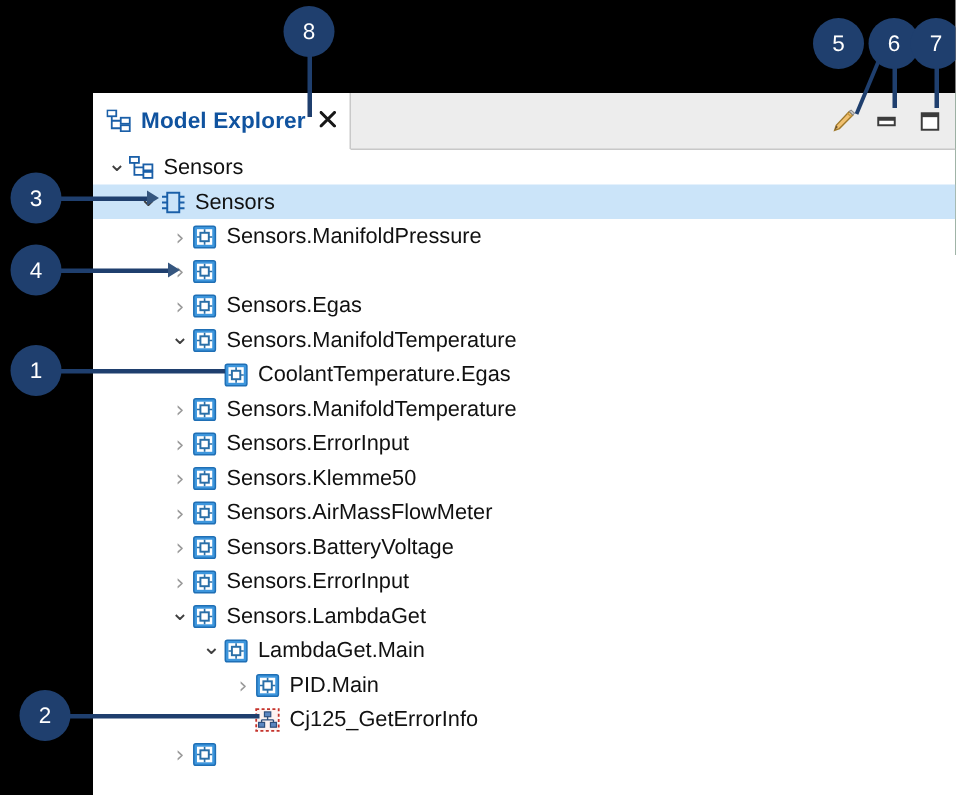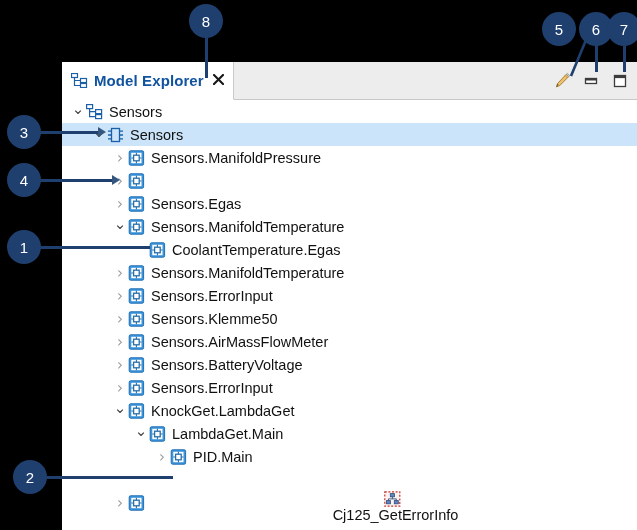--- a/index.html
+++ b/index.html
@@ -285,21 +285,21 @@
         <span class="rlabel">Sensors.ErrorInput</span>
       </div>
       <div class="row" style="padding-left: 50px;">
         <span class="twisty open" style="font-size: 15px; line-height: 4px; padding-bottom: 6px;">⌄</span>
         <span class="ricon"><svg viewBox="0 0 17 16" width="17" height="16">
             <rect x="1.2" y="0.8" width="14.4" height="14.4" rx="1.4" fill="#3d96dd" stroke="#1f6fb5" stroke-width="1"></rect>
             <rect x="3.3" y="2.8" width="10.2" height="10.4" fill="#ffffff"></rect>
             <rect x="5.6" y="5.2" width="5.6" height="5.6" fill="none" stroke="#2a6fa8" stroke-width="1.3"></rect>
             <path d="M3.3 8 L5.6 8 M11.2 8 L13.5 8 M8.4 2.8 L8.4 5.2 M8.4 10.8 L8.4 13.2" fill="none" stroke="#2a6fa8" stroke-width="1.1"></path>
           </svg></span>
-        <span class="rlabel">KnockGet.LambdaGet</span>
+        <span class="rlabel">Sensors.LambdaGet</span>
       </div>
       <div class="row" style="padding-left: 71px;">
         <span class="twisty open" style="font-size: 15px; line-height: 4px; padding-bottom: 6px;">⌄</span>
         <span class="ricon"><svg viewBox="0 0 17 16" width="17" height="16">
             <rect x="1.2" y="0.8" width="14.4" height="14.4" rx="1.4" fill="#3d96dd" stroke="#1f6fb5" stroke-width="1"></rect>
             <rect x="3.3" y="2.8" width="10.2" height="10.4" fill="#ffffff"></rect>
             <rect x="5.6" y="5.2" width="5.6" height="5.6" fill="none" stroke="#2a6fa8" stroke-width="1.3"></rect>
             <path d="M3.3 8 L5.6 8 M11.2 8 L13.5 8 M8.4 2.8 L8.4 5.2 M8.4 10.8 L8.4 13.2" fill="none" stroke="#2a6fa8" stroke-width="1.1"></path>
           </svg></span>
         <span class="rlabel">LambdaGet.Main</span>
@@ -307,21 +307,21 @@
       <div class="row" style="padding-left: 92px;">
         <span class="twisty" style="font-size: 15px;">›</span>
         <span class="ricon"><svg viewBox="0 0 17 16" width="17" height="16">
             <rect x="1.2" y="0.8" width="14.4" height="14.4" rx="1.4" fill="#3d96dd" stroke="#1f6fb5" stroke-width="1"></rect>
             <rect x="3.3" y="2.8" width="10.2" height="10.4" fill="#ffffff"></rect>
             <rect x="5.6" y="5.2" width="5.6" height="5.6" fill="none" stroke="#2a6fa8" stroke-width="1.3"></rect>
             <path d="M3.3 8 L5.6 8 M11.2 8 L13.5 8 M8.4 2.8 L8.4 5.2 M8.4 10.8 L8.4 13.2" fill="none" stroke="#2a6fa8" stroke-width="1.1"></path>
           </svg></span>
         <span class="rlabel">PID.Main</span>
       </div>
-      <div class="row" style="padding-left: 92px; flex-direction: column;">
+      <div class="row" style="padding-left: 92px;">
         <span class="twisty blank"></span>
         <span class="ricon"><svg viewBox="0 0 17 16" width="17" height="16">
             <rect x="0.8" y="0.8" width="15" height="14.4" fill="#fdf2f1" stroke="#c5332c" stroke-width="1.2" stroke-dasharray="2 1.6"></rect>
             <rect x="6.3" y="2.6" width="4.2" height="3.2" fill="#5b86c0" stroke="#2e4f7c" stroke-width="0.8"></rect>
             <rect x="2.4" y="9.6" width="4" height="3.2" fill="#5b86c0" stroke="#2e4f7c" stroke-width="0.8"></rect>
             <rect x="10.3" y="9.6" width="4" height="3.2" fill="#5b86c0" stroke="#2e4f7c" stroke-width="0.8"></rect>
             <path d="M8.4 5.8 L8.4 7.9 M4.4 7.9 L12.3 7.9 M4.4 7.9 L4.4 9.6 M12.3 7.9 L12.3 9.6" fill="none" stroke="#2e4f7c" stroke-width="0.9"></path>
           </svg></span>
         <span class="rlabel">Cj125_GetErrorInfo</span>
       </div>

